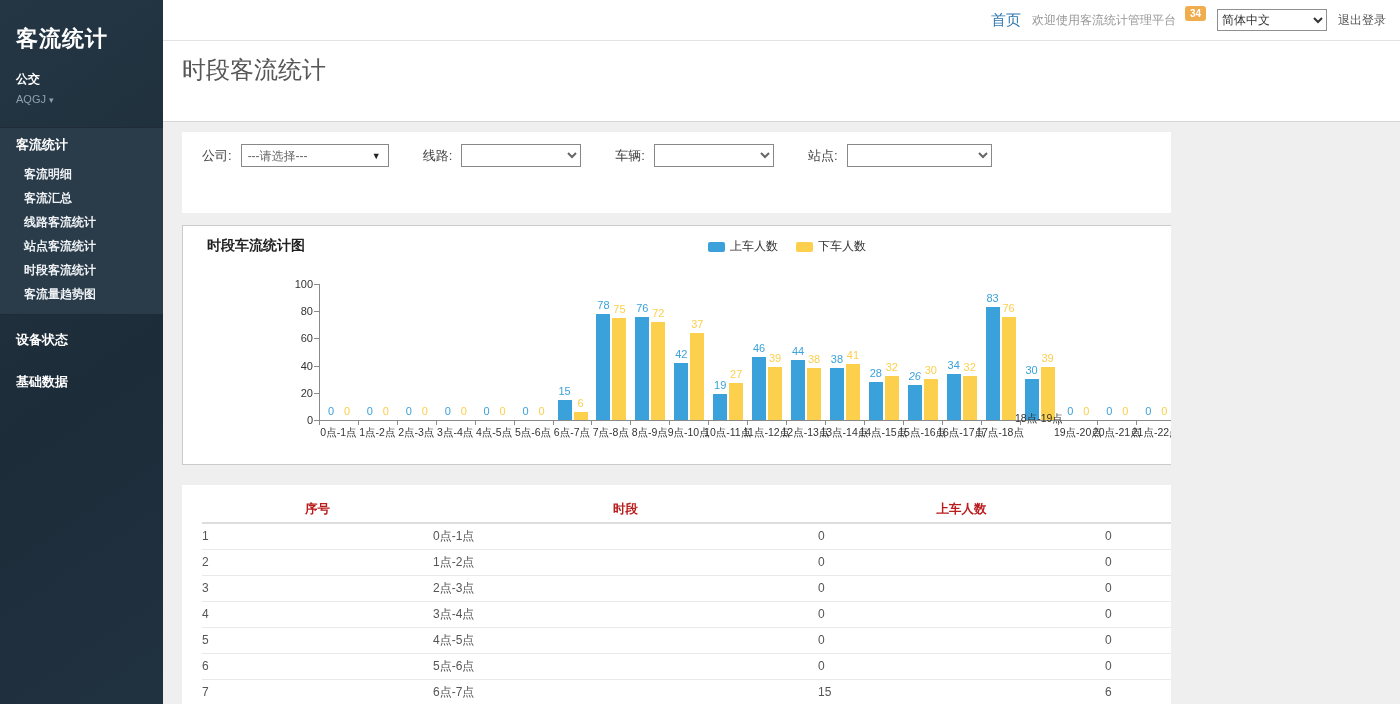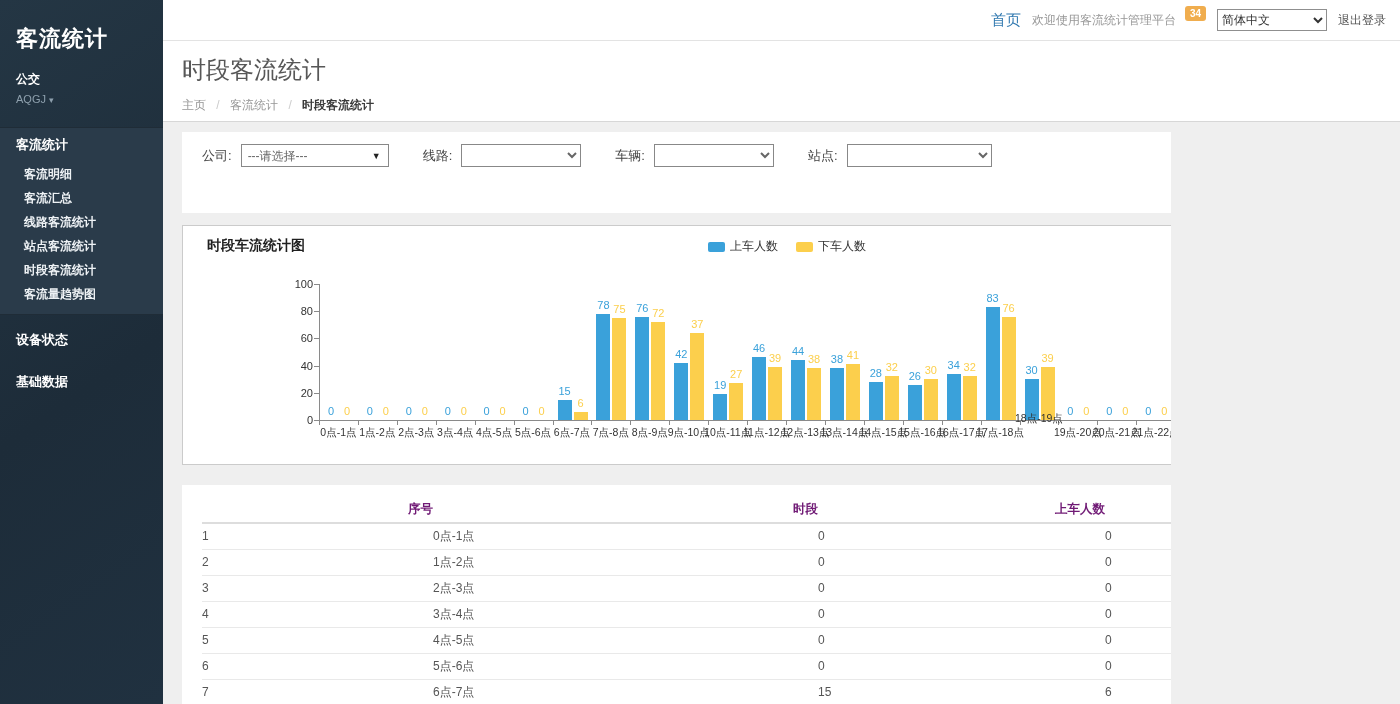--- a/index.html
+++ b/index.html
@@ -88,21 +88,21 @@
   .xlab { position:absolute; width:54px; text-align:center; font-size:10.5px; color:#333; white-space:nowrap; }
   .vscroll { position:absolute; right:0; top:0; width:15px; height:238px; background:#f6f6f6; border-left:1px solid #e2e2e2; }
   .vs-btn { position:absolute; left:0; width:14px; height:14px; text-align:center;
     font-size:8px; color:#555; line-height:14px; cursor:pointer; }
   .vs-up { top:0; } .vs-down { bottom:0; }
   .vs-thumb { position:absolute; top:15px; left:1.5px; width:11px; height:176px; background:#c9c9c9; border-radius:2px; cursor:pointer; }
 
   
   .table-card { left:19px; top:363px; width:1210px; height:220px; padding:12px 20px 0 20px; }
   table { width:100%; border-collapse:collapse; table-layout:fixed; }
-  th { text-align:right; font-size:12.5px; color:#701a75; height:26px; border-bottom:2px solid #ddd; font-weight:bold; }
+  th { text-align:center; font-size:12.5px; color:#b91c1c; height:26px; border-bottom:2px solid #ddd; font-weight:bold; }
   td { font-size:12px; color:#555; height:26px; border-bottom:1px solid #e9e9e9; }
 </style>
 </head>
 <body>
 
 <div class="page">
 
   <div class="sidebar">
     <div class="brand">
       <div class="brand-title">客流统计</div>
@@ -131,27 +131,20 @@
     <span class="welcome">欢迎使用客流统计管理平台</span>
     <span class="badge">34</span>
     <select class="lang-select">
       <option>简体中文</option>
     </select>
     <span class="logout">退出登录</span>
   </div>
 
   <div class="pagehead">
     <div class="page-title">时段客流统计</div>
-    <div class="breadcrumb">
-      <span class="crumb">主页</span>
-      <span class="crumb-sep">/</span>
-      <span class="crumb">客流统计</span>
-      <span class="crumb-sep">/</span>
-      <span class="crumb-current">时段客流统计</span>
-    </div>
   </div>
 
   <div class="content">
 
     <div class="card filter-card">
       <div class="frow frow1">
         <span class="flabel">公司:</span>
         <span class="sel-wrap">
           <select class="fsel sel-company">
             <option>---请选择---</option>
@@ -279,21 +272,21 @@
           <div class="bval" style="left: 480px; bottom: 54.68px; color: rgb(252, 207, 76);">38</div>
           <div class="bar" style="left: 510.917px; height: 51.68px; background: rgb(58, 161, 218);"></div>
           <div class="bval" style="left: 502.917px; bottom: 54.68px; color: rgb(58, 161, 218);">38</div>
           <div class="bar" style="left: 526.917px; height: 55.76px; background: rgb(252, 207, 76);"></div>
           <div class="bval" style="left: 518.917px; bottom: 58.76px; color: rgb(252, 207, 76);">41</div>
           <div class="bar" style="left: 549.833px; height: 38.08px; background: rgb(58, 161, 218);"></div>
           <div class="bval" style="left: 541.833px; bottom: 41.08px; color: rgb(58, 161, 218);">28</div>
           <div class="bar" style="left: 565.833px; height: 43.52px; background: rgb(252, 207, 76);"></div>
           <div class="bval" style="left: 557.833px; bottom: 46.52px; color: rgb(252, 207, 76);">32</div>
           <div class="bar" style="left: 588.75px; height: 35.36px; background: rgb(58, 161, 218);"></div>
-          <div class="bval" style="left: 580.75px; bottom: 38.36px; color: rgb(58, 161, 218);">26</div>
+          <div class="bval" style="left: 580.75px; bottom: 38.36px; color: rgb(58, 161, 218); font-style: italic;">26</div>
           <div class="bar" style="left: 604.75px; height: 40.8px; background: rgb(252, 207, 76);"></div>
           <div class="bval" style="left: 596.75px; bottom: 43.8px; color: rgb(252, 207, 76);">30</div>
           <div class="bar" style="left: 627.667px; height: 46.24px; background: rgb(58, 161, 218);"></div>
           <div class="bval" style="left: 619.667px; bottom: 49.24px; color: rgb(58, 161, 218);">34</div>
           <div class="bar" style="left: 643.667px; height: 43.52px; background: rgb(252, 207, 76);"></div>
           <div class="bval" style="left: 635.667px; bottom: 46.52px; color: rgb(252, 207, 76);">32</div>
           <div class="bar" style="left: 666.583px; height: 112.88px; background: rgb(58, 161, 218);"></div>
           <div class="bval" style="left: 658.583px; bottom: 115.88px; color: rgb(58, 161, 218);">83</div>
           <div class="bar" style="left: 682.583px; height: 103.36px; background: rgb(252, 207, 76);"></div>
           <div class="bval" style="left: 674.583px; bottom: 106.36px; color: rgb(252, 207, 76);">76</div>

